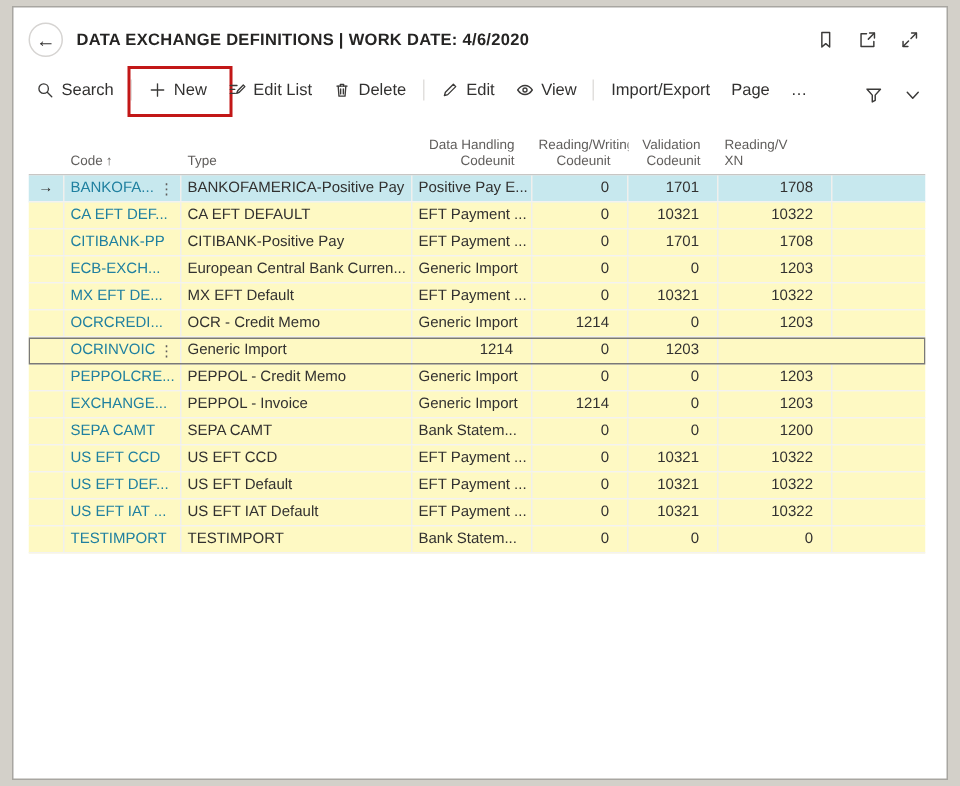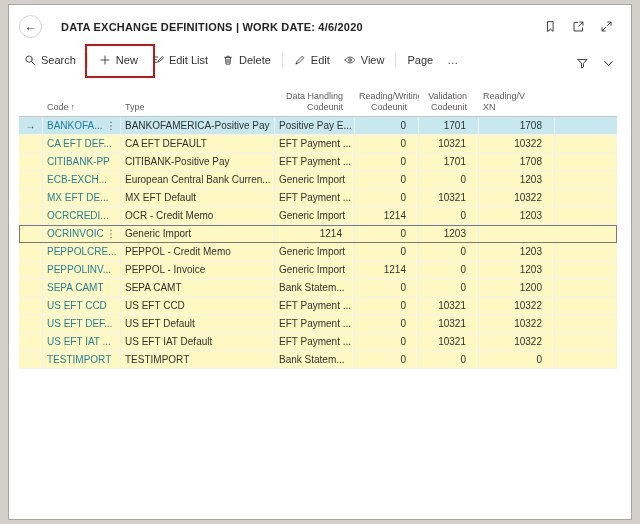--- a/index.html
+++ b/index.html
@@ -14,21 +14,21 @@
     border:1px solid #a8a6a1;position:relative;display:flex;flex-direction:column;
     overflow:hidden;
   }
   
   .card-header{display:flex;align-items:center;padding:10px 16px 6px 10px;}
   .back-btn{
     width:23px;height:23px;border-radius:50%;border:1px solid #d6d4d2;background:none;
     color:#323130;font-size:13px;line-height:1;display:flex;align-items:center;justify-content:center;
     cursor:pointer;padding:0;flex:0 0 auto;font-family:inherit;
   }
-  .page-title{flex:1;margin-left:19px;font-size:11px;font-weight:700;color:#252423;letter-spacing:.2px;white-space:nowrap;overflow:hidden;}
+  .page-title{flex:1;margin-left:9px;font-size:11px;font-weight:700;color:#252423;letter-spacing:.2px;white-space:nowrap;overflow:hidden;}
   .header-icons{display:flex;align-items:center;gap:15px;margin-right:2px;}
   .hicon{display:inline-flex;color:#3b3a39;cursor:pointer;}
   .hicon svg{width:13px;height:13px;fill:none;stroke:currentColor;stroke-width:1.2;stroke-linecap:round;stroke-linejoin:round;}
   
   .toolbar{display:flex;align-items:flex-end;padding:6px 16px 8px 8px;}
   .tb-items{display:flex;align-items:center;}
   .tb-item{
     display:flex;align-items:center;gap:5px;border:0;background:none;cursor:pointer;
     font-family:inherit;font-size:11px;color:#323130;padding:4px 7px;position:relative;white-space:nowrap;
   }
@@ -158,20 +158,23 @@
             <span class="tb-icon">
               <svg viewBox="0 0 16 16">
                 <path d="M1.5 8s2.7-4 6.5-4 6.5 4 6.5 4-2.7 4-6.5 4S1.5 8 1.5 8z"></path>
                 <circle cx="8" cy="8" r="1.8"></circle>
               </svg>
             </span>
             <span>View</span>
           </button>
           <span class="tb-divider"></span>
           <button class="tb-item">
+            <span>Import/Export</span>
+          </button>
+          <button class="tb-item">
             <span>Page</span>
           </button>
           <button class="tb-item">
             <span>…</span>
           </button>
         </div>
       <div class="tb-right">
           <span class="hicon">
             <svg viewBox="0 0 16 16">
               <path d="M2.5 3h11l-4.3 4.9v4.3l-2.4 1.3V7.9z"></path>
@@ -290,21 +293,21 @@
             <div class="td">PEPPOL - Credit Memo</div>
             <div class="td">Generic Import</div>
             <div class="td num">0</div>
             <div class="td num">0</div>
             <div class="td num">1203</div>
             <div class="td"></div>
           </div>
           <div class="trow">
             <div class="td ind"></div>
             <div class="td">
-              <span class="code-link">PEPPOLINV...</span>
+              <span class="code-link">EXCHANGE...</span>
             </div>
             <div class="td">PEPPOL - Invoice</div>
             <div class="td">Generic Import</div>
             <div class="td num">1214</div>
             <div class="td num">0</div>
             <div class="td num">1203</div>
             <div class="td"></div>
           </div>
           <div class="trow">
             <div class="td ind"></div>

